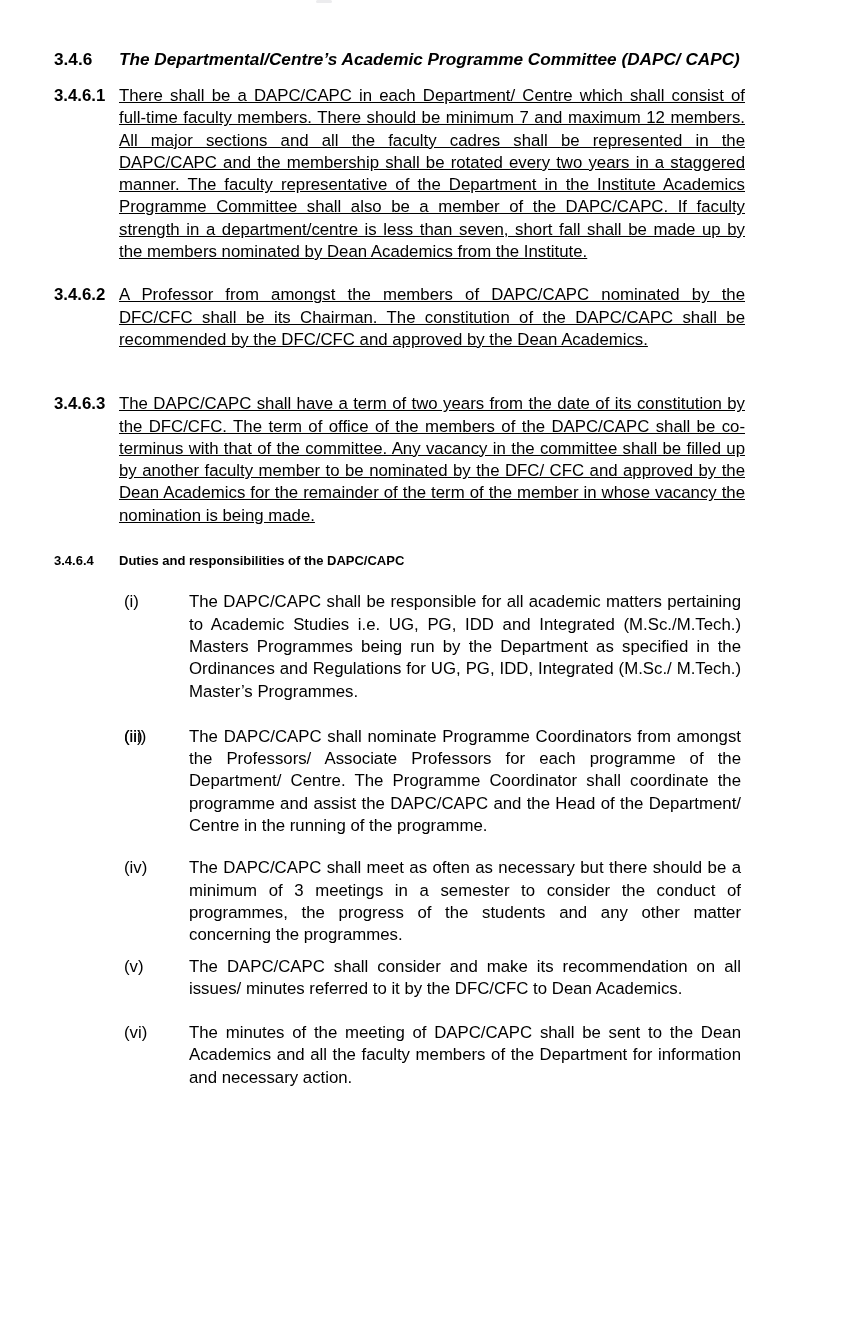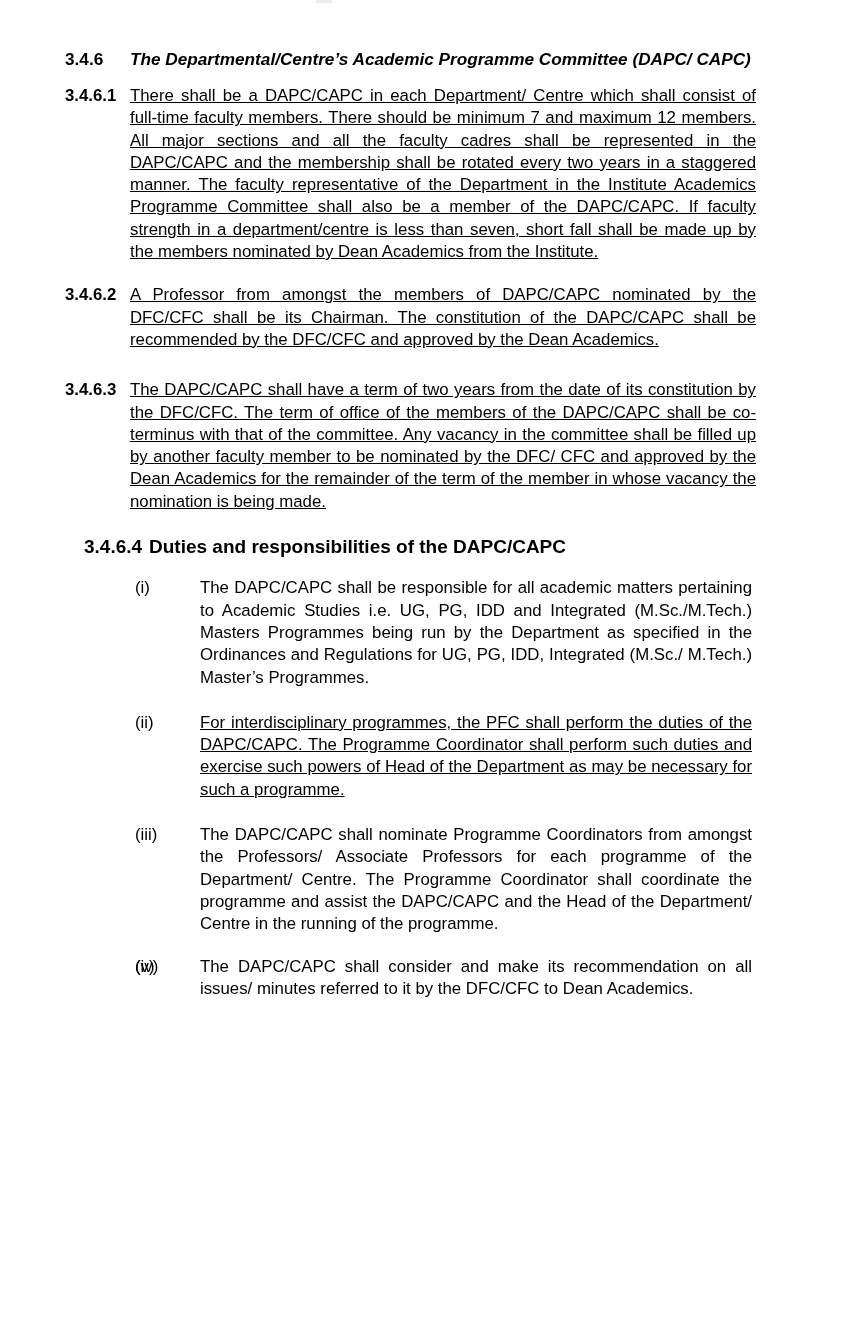--- a/index.html
+++ b/index.html
@@ -21,21 +21,21 @@
     left: 316px;
     top: 0;
     width: 16px;
     height: 3px;
     background: #ececee;
     border-radius: 2px;
   }
 
   .content {
     position: absolute;
-    left: 65px;
+    left: 54px;
     top: 45px;
     width: 695px;
   }
 
   .block {
     position: relative;
     padding-left: 65px;
     box-sizing: border-box;
   }
 
@@ -62,31 +62,30 @@
     font-size: 16.8px;
     line-height: 22.3px;
     width: 693px;
   }
   .clause .btext {
     text-align: justify;
     width: 626px;
     text-decoration: underline;
   }
   .clause-1 { margin-bottom: 21px; }
-  .clause-2 { margin-bottom: 28px; }
+  .clause-2 { margin-bottom: 42px; }
   .clause-3 { margin-bottom: 23px; }
 
   
   .subheading {
-    font-size: 19px;
+    font-size: 13px;
     line-height: 22.3px;
     font-weight: 700;
     margin-bottom: 19px;
     width: 693px;
-    margin-left: 19px;
   }
 
   
   .duty {
     position: relative;
     margin-left: 70px;
     padding-left: 65px;
     box-sizing: border-box;
     font-size: 16.8px;
     line-height: 22.3px;
@@ -145,34 +144,38 @@
 
     <div>
 
       <div class="duty duty-1">
         <span class="marker">(i)</span>
         <div class="btext">The DAPC/CAPC shall be responsible for all academic matters pertaining to Academic Studies i.e. UG, PG, IDD and Integrated (M.Sc./M.Tech.) Masters Programmes being run by the Department as specified in the Ordinances and Regulations for UG, PG, IDD, Integrated  (M.Sc./ M.Tech.) Master’s Programmes.</div>
       </div>
 
       <div class="duty duty-2">
         <span class="marker">(ii)</span>
-        <div class="btext">For interdisciplinary programmes, the PFC shall perform the duties of the DAPC/CAPC. The Programme Coordinator shall perform such duties and exercise such powers of Head of the Department as may be necessary for such a programme.</div>
       </div>
 
       <div class="duty duty-3">
         <span class="marker">(iii)</span>
         <div class="btext">The DAPC/CAPC shall nominate Programme Coordinators from amongst the Professors/ Associate Professors for each programme of the Department/ Centre. The Programme Coordinator shall coordinate the programme and assist the DAPC/CAPC and the Head of the Department/ Centre in the running of the programme.</div>
       </div>
 
       <div class="duty duty-4">
         <span class="marker">(iv)</span>
+        <div class="btext">The DAPC/CAPC shall meet as often as necessary but there should be a minimum of 3 meetings in a semester to consider the conduct of programmes, the progress of the students and any other matter concerning the programmes.</div>
       </div>
 
       <div class="duty duty-5">
         <span class="marker">(v)</span>
         <div class="btext">The DAPC/CAPC shall consider and make its recommendation on all issues/ minutes referred to it by the DFC/CFC to Dean Academics.</div>
       </div>
 
+      <div class="duty duty-6">
+        <span class="marker">(vi)</span>
+        <div class="btext">The minutes of the meeting of DAPC/CAPC shall be sent to the Dean Academics and all the faculty members of the Department for information and necessary action.</div>
+      </div>
 
     </div>
 
   </div>
 </div>
 
 </body></html>

